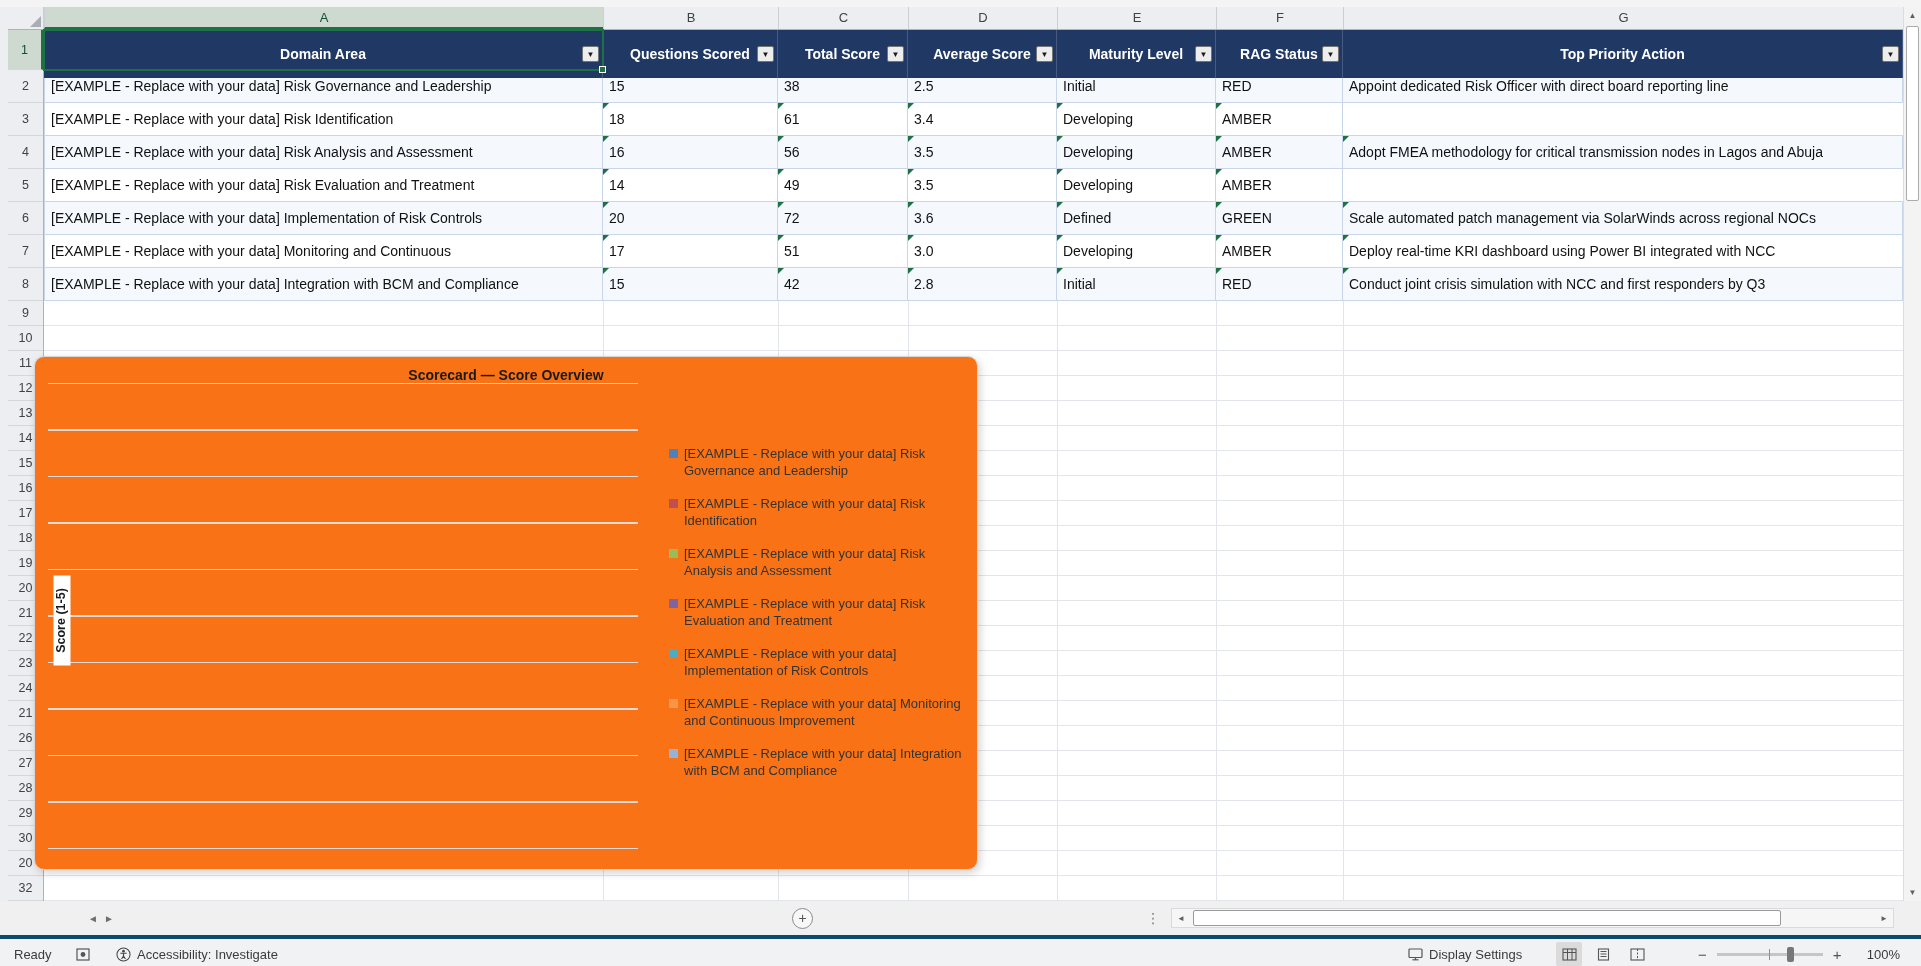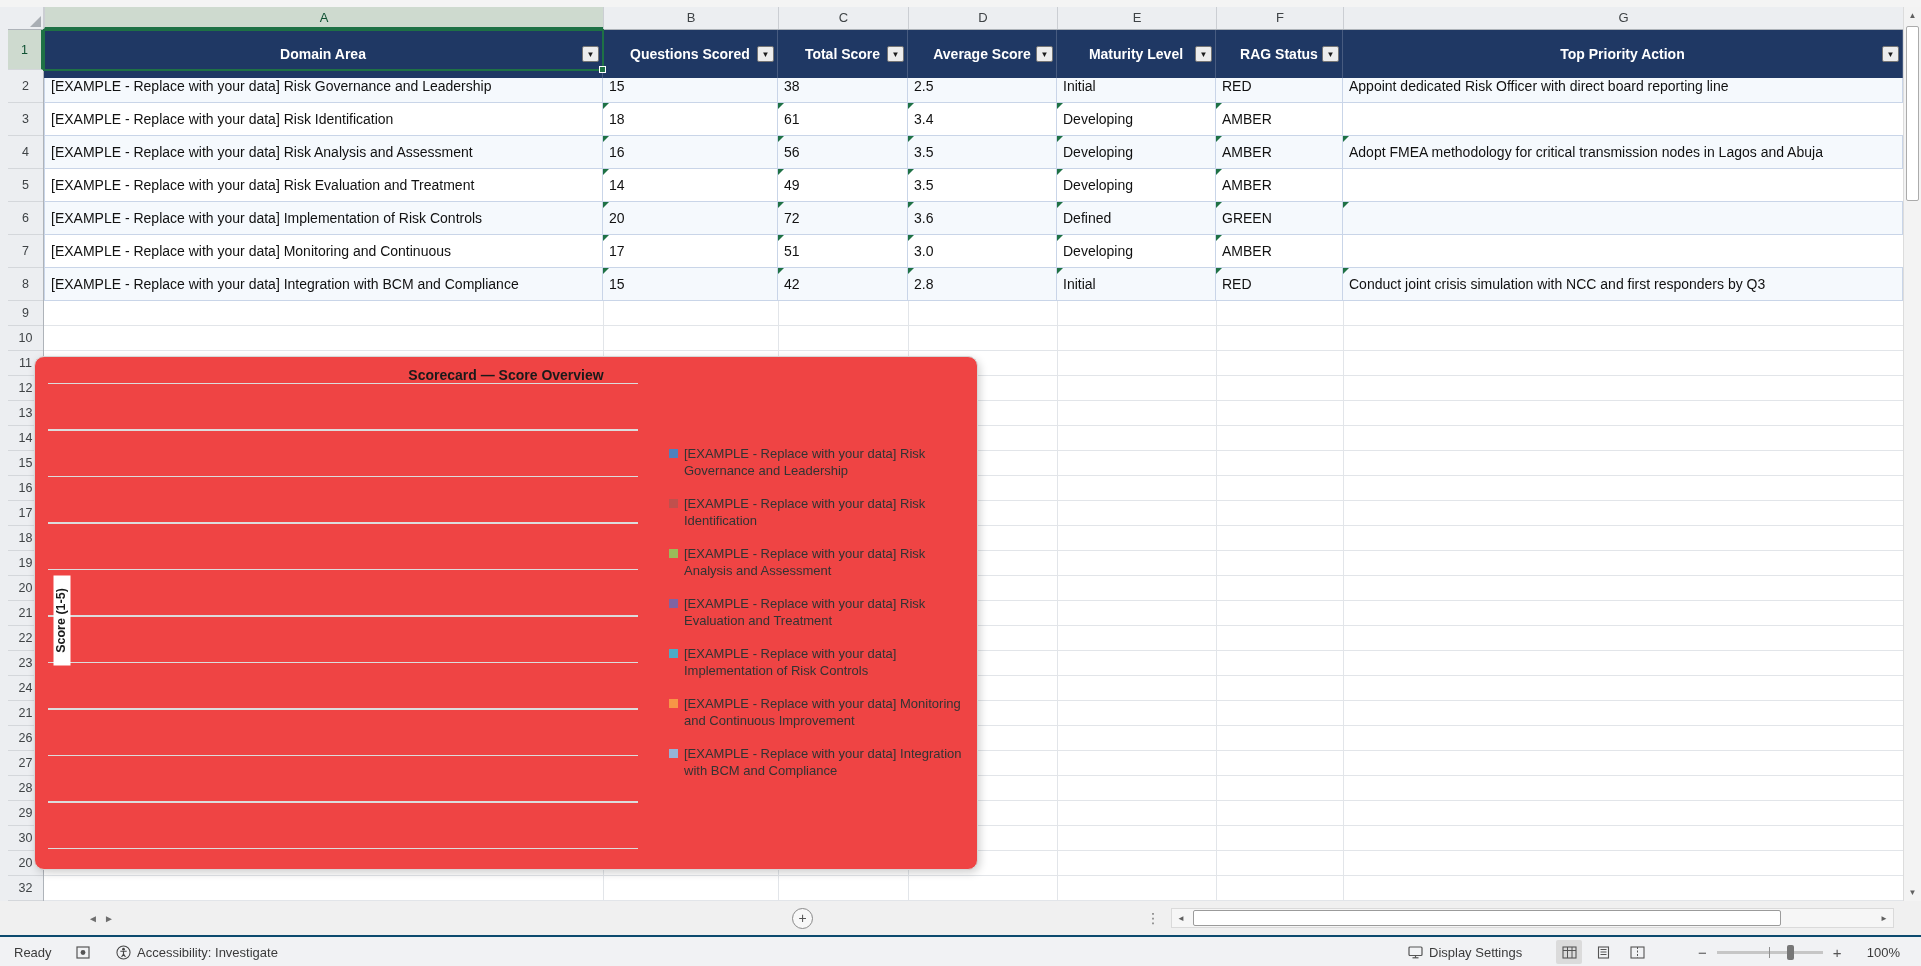--- a/index.html
+++ b/index.html
@@ -43,21 +43,21 @@
 
   
   #emptygrid{position:absolute;left:44px;top:301px;width:1859px;height:600px;background:repeating-linear-gradient(to bottom,transparent 0 24px,#E2E5E9 24px 25px)}
   .vgl{position:absolute;top:0;width:1px;height:100%;background:#E2E5E9}
 
   
   #acell{position:absolute;left:43px;top:29px;width:561px;height:42px;border:2px solid #1E7145;z-index:4;pointer-events:none}
   #acell .handle{position:absolute;right:-4px;bottom:-4px;width:7px;height:7px;background:#1E7145;border:1px solid #fff}
 
   
-  #chart{position:absolute;left:34px;top:356px;width:944px;height:514px;background:#ef4444;border:1px solid #D6D6D6;border-radius:10px;box-shadow:2px 3px 8px rgba(0,0,0,.18);z-index:5}
+  #chart{position:absolute;left:34px;top:356px;width:944px;height:514px;background:#f97316;border:1px solid #D6D6D6;border-radius:10px;box-shadow:2px 3px 8px rgba(0,0,0,.18);z-index:5}
   .c-title{position:absolute;top:10px;left:0;width:100%;text-align:center;font-size:14px;font-weight:bold;color:#1a1a1a}
   .c-grid{position:absolute;left:13px;top:26px;width:590px;height:466px;background:repeating-linear-gradient(to bottom,#DCDCDC 0 1px,transparent 1px 46.5px)}
   .c-ylab{position:absolute;left:-18px;top:255px;width:90px;height:17px;transform:rotate(-90deg);font-size:12.5px;font-weight:bold;text-align:center;color:#1a1a1a;background:#fff}
   .c-legend{position:absolute;left:634px;top:88px;width:300px}
   .lentry{display:flex;margin-bottom:16px}
   .lsq{width:9px;height:9px;margin:4px 6px 0 0;flex:none}
   .ltext{width:281px;font-size:13px;line-height:17px;color:#333}
 
   
   #vscroll{position:absolute;left:1903px;top:7px;width:18px;height:894px;background:#F3F3F3;border-left:1px solid #DCDCDC;z-index:6}
@@ -72,21 +72,21 @@
   .tab{height:34px;display:flex;align-items:center;padding:0 16px;font-size:13.5px;color:#fff}
   .tab.active{background:#fff;color:#217346;font-weight:bold;border:1px solid #C8C8C8;border-top:none;border-bottom:3px solid #217346}
   #plusbtn{position:absolute;left:792px;top:7px;width:21px;height:21px;border:1px solid #8A8A8A;border-radius:50%;background:#F8F8F8;color:#555;font-size:14px;line-height:18px;text-align:center}
   #tabdots{position:absolute;left:1146px;top:0;height:34px;display:flex;align-items:center;color:#777;font-size:14px}
   #hscroll{position:absolute;left:1171px;top:7px;width:723px;height:20px;background:#F6F6F6;border:1px solid #DADADA}
   .hs-btn{position:absolute;top:0;height:100%;width:18px;color:#606060;font-size:8px;display:flex;align-items:center;justify-content:center}
   #hs-left{left:0}#hs-right{right:0}
   #hthumb{position:absolute;left:21px;top:1px;width:588px;height:16px;background:#fff;border:1px solid #9B9B9B;border-radius:2px}
 
   
-  #statusbar{position:absolute;left:0;top:935px;width:1921px;height:31px;background:#F1F2F4;border-top:2px solid #0c4a6e;font-size:13px;color:#3B3B3B}
+  #statusbar{position:absolute;left:0;top:935px;width:1921px;height:31px;background:#F1F2F4;border-top:4px solid #0c4a6e;font-size:13px;color:#3B3B3B}
   .sbitem{position:absolute;top:0;height:30px;display:flex;align-items:center;gap:6px}
   .viewbtn{width:26px;height:24px;display:flex;align-items:center;justify-content:center;border-radius:2px}
   .viewbtn.on{background:#DBDBDB}
   #zoomtrack{position:relative;width:106px;height:3px;background:#C6C6C6}
   #zoomnotch{position:absolute;left:52px;top:-4px;width:1px;height:11px;background:#8F8F8F}
   #zoomthumb{position:absolute;left:70px;top:-6px;width:7px;height:15px;background:#777;border-radius:2px}
 </style>
 </head>
 <body>
 
@@ -212,29 +212,30 @@
     <div class="cell c-e"><i class="tri"></i><span>Developing</span></div>
     <div class="cell c-f"><i class="tri"></i><span>AMBER</span></div>
   </div>
   <div class="drow band" style="top:202px">
     <div class="cell c-a"><span>[EXAMPLE - Replace with your data] Implementation of Risk Controls</span></div>
     <div class="cell c-b"><i class="tri"></i><span>20</span></div>
     <div class="cell c-c"><i class="tri"></i><span>72</span></div>
     <div class="cell c-d"><i class="tri"></i><span>3.6</span></div>
     <div class="cell c-e"><i class="tri"></i><span>Defined</span></div>
     <div class="cell c-f"><i class="tri"></i><span>GREEN</span></div>
-    <div class="cell c-g"><i class="tri"></i></div>
+    <div class="cell c-g"><i class="tri"></i><span>Scale automated patch management via SolarWinds across regional NOCs</span></div>
   </div>
   <div class="drow" style="top:235px">
     <div class="cell c-a"><span>[EXAMPLE - Replace with your data] Monitoring and Continuous</span></div>
     <div class="cell c-b"><i class="tri"></i><span>17</span></div>
     <div class="cell c-c"><i class="tri"></i><span>51</span></div>
     <div class="cell c-d"><i class="tri"></i><span>3.0</span></div>
     <div class="cell c-e"><i class="tri"></i><span>Developing</span></div>
     <div class="cell c-f"><i class="tri"></i><span>AMBER</span></div>
+    <div class="cell c-g"><i class="tri"></i><span>Deploy real-time KRI dashboard using Power BI integrated with NCC</span></div>
   </div>
   <div class="drow band" style="top:268px">
     <div class="cell c-a"><span>[EXAMPLE - Replace with your data] Integration with BCM and Compliance</span></div>
     <div class="cell c-b"><i class="tri"></i><span>15</span></div>
     <div class="cell c-c"><i class="tri"></i><span>42</span></div>
     <div class="cell c-d"><i class="tri"></i><span>2.8</span></div>
     <div class="cell c-e"><i class="tri"></i><span>Initial</span></div>
     <div class="cell c-f"><i class="tri"></i><span>RED</span></div>
     <div class="cell c-g"><i class="tri"></i><span>Conduct joint crisis simulation with NCC and first responders by Q3</span></div>
   </div>

